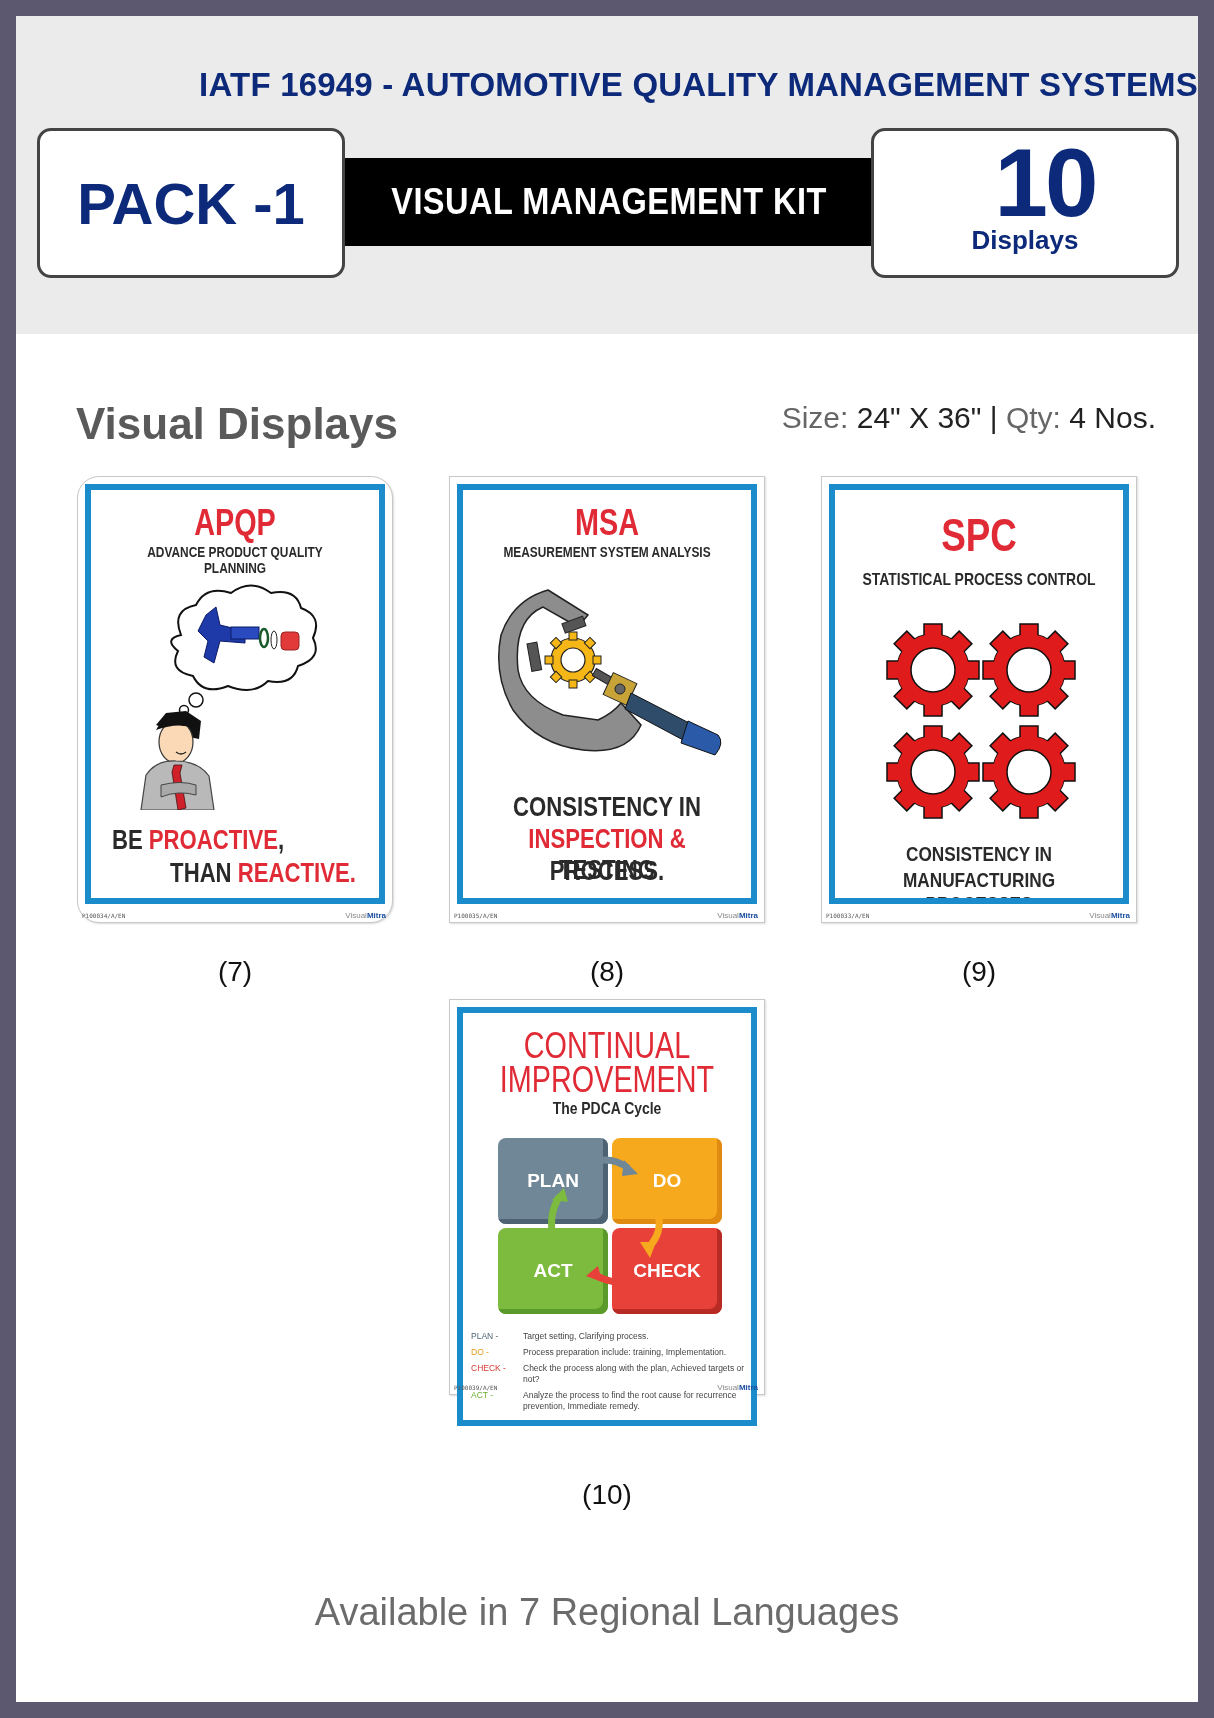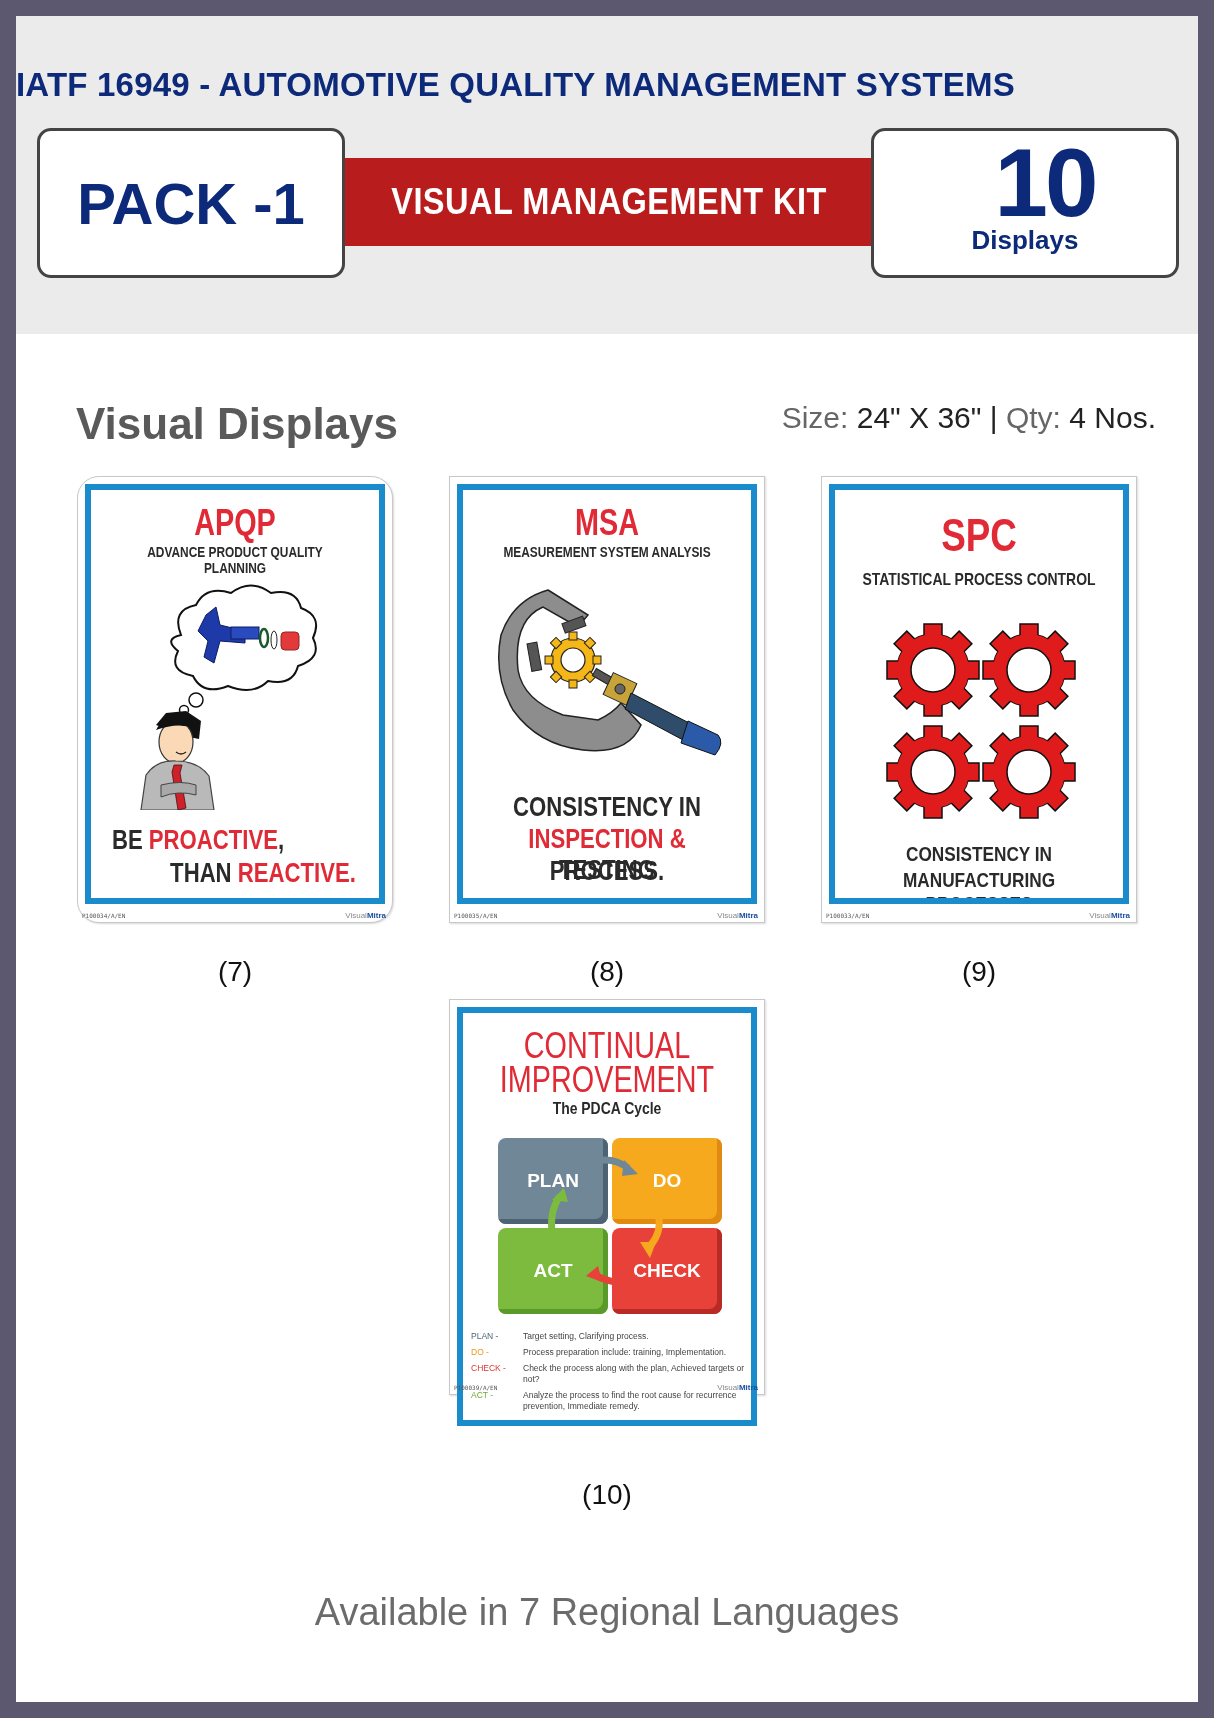--- a/index.html
+++ b/index.html
@@ -1,21 +1,21 @@
 <!DOCTYPE html>
 <html><head>
 <meta charset="utf-8">
 <style>
   *{box-sizing:border-box;margin:0;padding:0;}
   html,body{width:1214px;height:1718px;background:#5c5870;overflow:hidden;}
   body{position:relative;font-family:"Liberation Sans",sans-serif;}
   .frame{position:absolute;left:16px;top:16px;width:1182px;height:1686px;background:#ffffff;}
   .header{position:absolute;left:0;top:0;width:1182px;height:318px;background:#ebebeb;}
-  .main-title{position:absolute;left:0;top:50px;width:1182px;text-align:left;color:#0d2a7a;font-weight:700;font-size:33px;letter-spacing:0.2px;}
-  .band{position:absolute;left:328px;top:142px;width:530px;height:88px;background:#b91c1c;}
+  .main-title{position:absolute;left:0;top:50px;width:1182px;text-align:right;color:#0d2a7a;font-weight:700;font-size:33px;letter-spacing:0.2px;}
+  .band{position:absolute;left:328px;top:142px;width:530px;height:88px;background:#000000;}
   .band-text{position:absolute;left:0;top:0;width:100%;height:100%;display:flex;align-items:center;justify-content:center;color:#fff;font-weight:700;font-size:37px;transform:scaleX(0.88);letter-spacing:0.5px;}
   .box{position:absolute;top:112px;height:150px;background:#fff;border:3px solid #444;border-radius:14px;}
   .pack-box{left:21px;width:308px;}
   .pack-text{position:absolute;left:0;top:0;width:100%;height:100%;display:flex;align-items:center;justify-content:center;color:#0d2a7a;font-weight:700;font-size:58px;}
   .count-box{left:855px;width:308px;}
   .count-num{position:absolute;left:0;top:2px;width:100%;text-align:center;color:#0d2a7a;font-weight:700;font-size:96px;line-height:100px;letter-spacing:-3px;margin-left:20px;}
   .count-label{position:absolute;left:0;top:94px;width:100%;text-align:center;color:#0d2a7a;font-weight:700;font-size:26px;}
   .section-row{position:absolute;left:60px;top:383px;width:1080px;height:40px;}
   .section-title{position:absolute;left:0;top:0;color:#5a5a5a;font-weight:700;font-size:44px;}
   .size-info{position:absolute;right:0;top:2px;font-size:30px;color:#222;}

